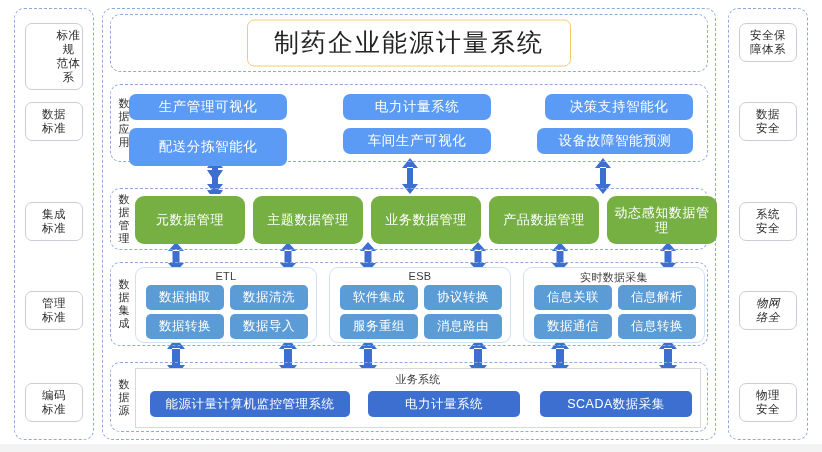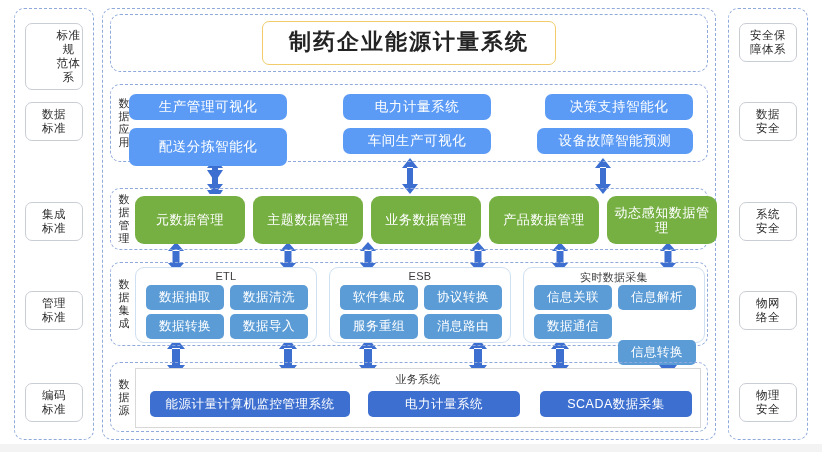--- a/index.html
+++ b/index.html
@@ -71,21 +71,21 @@
 
   
   .title-band{
     position:absolute;left:110px;top:14px;width:598px;height:58px;
     border:1.4px dashed #8fa9db;border-radius:10px;box-sizing:border-box;
   }
   .title-box{
     position:absolute;left:50%;top:50%;transform:translate(-50%,-50%);
     border:1.6px solid #f2cc6b;border-radius:7px;background:#fff;
     padding:5px 26px 7px 26px;
-    font-size:22px;color:#232323;letter-spacing:2px;white-space:nowrap;font-weight:bold;
+    font-size:25px;color:#232323;letter-spacing:2px;white-space:nowrap;
   }
 
   
   .box{
     position:absolute;box-sizing:border-box;
     display:flex;align-items:center;justify-content:center;
     text-align:center;color:#fff;
     border-radius:7px;
     line-height:1.18;
   }
@@ -151,21 +151,21 @@
       <span>障体系</span>
     </div>
     <div class="pillar-chip" style="top:93px;">
       <span>数据</span>
       <span>安全</span>
     </div>
     <div class="pillar-chip" style="top:193px;">
       <span>系统</span>
       <span>安全</span>
     </div>
-    <div class="pillar-chip" style="top:282px;">
+    <div class="pillar-chip" style="top:282px;font-style:italic;">
       <span>物网</span>
       <span>络全</span>
     </div>
     <div class="pillar-chip" style="top:374px;">
       <span>物理</span>
       <span>安全</span>
     </div>
   </div>
 
   <div class="center-col"></div>
@@ -316,21 +316,21 @@
       <div class="box blue-mid" style="left:94px;top:17px;width:78px;height:25px;">协议转换</div>
       <div class="box blue-mid" style="left:10px;top:46px;width:78px;height:25px;">服务重组</div>
       <div class="box blue-mid" style="left:94px;top:46px;width:78px;height:25px;">消息路由</div>
     </div>
 
     <div class="grp" style="left:412px;top:4px;width:182px;height:76px;">
       <div class="grp-title">实时数据采集</div>
       <div class="box blue-mid" style="left:10px;top:17px;width:78px;height:25px;">信息关联</div>
       <div class="box blue-mid" style="left:94px;top:17px;width:78px;height:25px;">信息解析</div>
       <div class="box blue-mid" style="left:10px;top:46px;width:78px;height:25px;">数据通信</div>
-      <div class="box blue-mid" style="left:94px;top:46px;width:78px;height:25px;margin-top:26px;">信息转换</div>
+      <div class="box blue-mid" style="left:94px;top:46px;width:78px;height:25px;">信息转换</div>
     </div>
   </div>
 
   <div class="section" style="left:110px;top:362px;width:598px;height:70px;">
     <div class="row-label">
       <span>数</span>
       <span>据</span>
       <span>源</span>
     </div>
 

